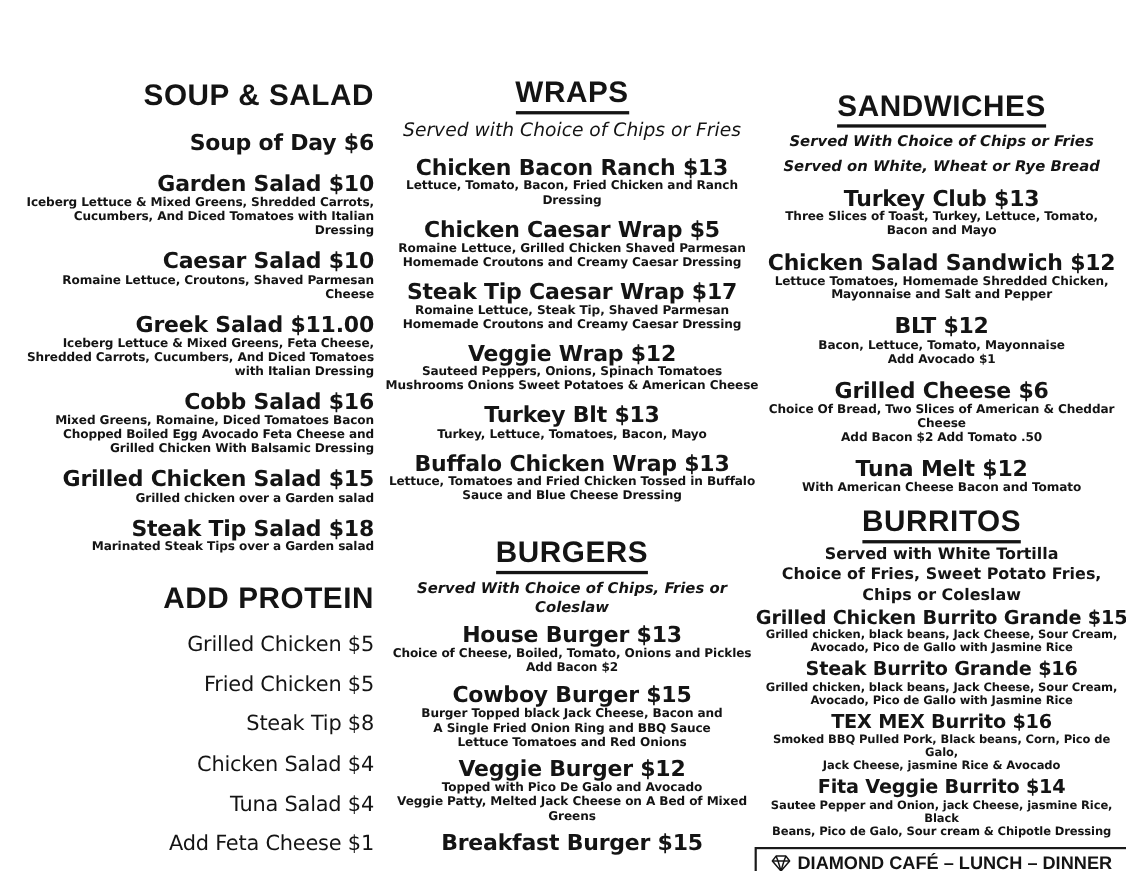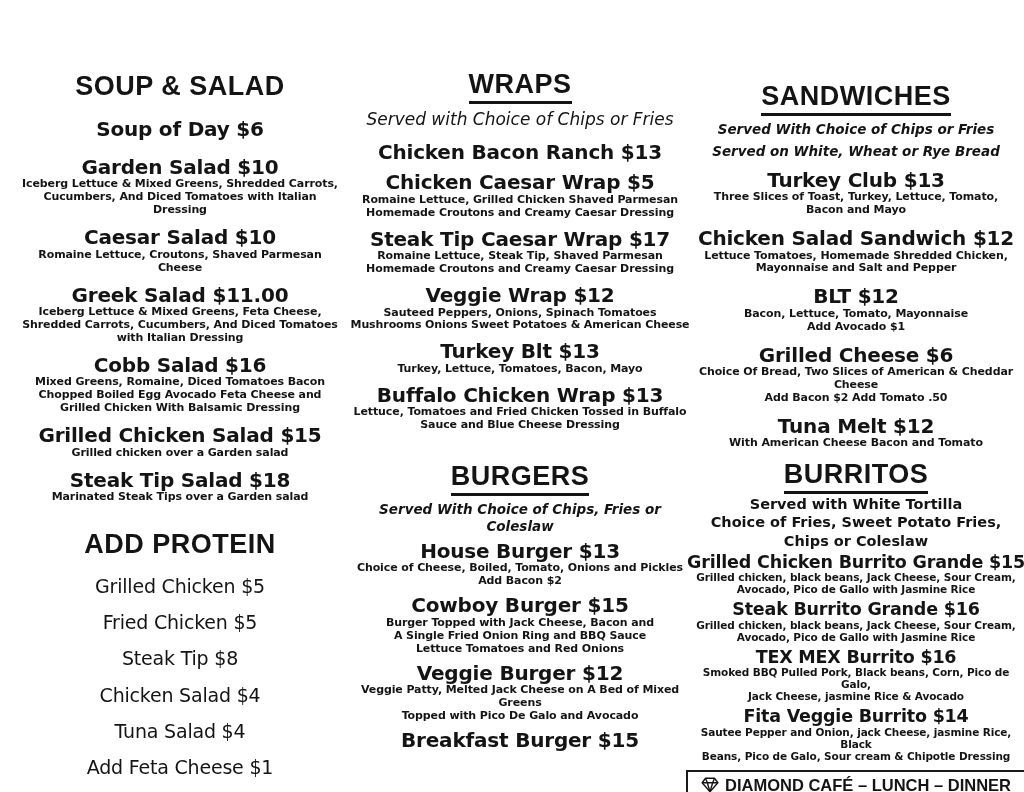--- a/index.html
+++ b/index.html
@@ -1,20 +1,20 @@
 <!DOCTYPE html>
 <html><head>
 <meta charset="utf-8">
 <style>
   * { margin:0; padding:0; box-sizing:border-box; }
   html,body { width:1024px; height:792px; background:#ffffff; overflow:hidden; }
   body { position:relative; font-family:"DejaVu Sans", sans-serif; color:#141414; }
 
   .col { position:absolute; text-align:center; }
-  #col1 { left:20px;  top:72px; width:320px; }
+  #col1 { left:20px;  top:72px; width:320px;text-align:right; }
   #col2 { left:350px; top:70px; width:340px; }
   #col3 { left:686px; top:82px; width:340px; }
 
   .sec-title { font-family:"Liberation Sans", sans-serif; font-weight:900;
                font-size:27px; line-height:1.1; letter-spacing:.5px; }
   .sec-title span { display:inline-block; }
   .sec-title.underlined span { border-bottom:3.5px solid #141414; padding-bottom:1px; }
 
   .sub-it { font-size:17px; font-style:italic; font-weight:500; line-height:1.2; margin-top:5px; }
   .sub-bi { font-size:13.5px; font-style:italic; font-weight:700; line-height:1.3; margin-top:5px; }
@@ -120,20 +120,21 @@
   </div>
 </div>
 
 <div class="col" id="col2">
   <div id="sec-wraps">
     <div class="sec-title underlined"><span>WRAPS</span></div>
     <div class="sub-it">Served with Choice of Chips or Fries</div>
     <div class="items">
       <div class="item">
         <div class="item-name">Chicken Bacon Ranch $13</div>
+        <div class="item-desc">Lettuce, Tomato, Bacon, Fried Chicken and Ranch Dressing</div>
       </div>
       <div class="item">
         <div class="item-name">Chicken Caesar Wrap $5</div>
         <div class="item-desc">Romaine Lettuce, Grilled Chicken Shaved Parmesan Homemade Croutons and Creamy Caesar Dressing</div>
       </div>
       <div class="item">
         <div class="item-name">Steak Tip Caesar Wrap $17</div>
         <div class="item-desc">Romaine Lettuce, Steak Tip, Shaved Parmesan Homemade Croutons and Creamy Caesar Dressing</div>
       </div>
       <div class="item">
@@ -155,28 +156,28 @@
     <div class="sec-title underlined"><span>BURGERS</span></div>
     <div class="sub-bi">Served With Choice of Chips, Fries or Coleslaw</div>
     <div class="items">
       <div class="item">
         <div class="item-name">House Burger $13</div>
         <div class="item-desc">Choice of Cheese, Boiled, Tomato, Onions and Pickles</div>
         <div class="item-desc">Add Bacon $2</div>
       </div>
       <div class="item">
         <div class="item-name">Cowboy Burger $15</div>
-        <div class="item-desc">Burger Topped with Jack Cheese, Bacon and</div>
+        <div class="item-desc">Burger Topped black Jack Cheese, Bacon and</div>
         <div class="item-desc">A Single Fried Onion Ring and BBQ Sauce</div>
         <div class="item-desc">Lettuce Tomatoes and Red Onions</div>
       </div>
       <div class="item">
         <div class="item-name">Veggie Burger $12</div>
+        <div class="item-desc">Topped with Pico De Galo and Avocado</div>
         <div class="item-desc">Veggie Patty, Melted Jack Cheese on A Bed of Mixed Greens</div>
-        <div class="item-desc">Topped with Pico De Galo and Avocado</div>
       </div>
       <div class="item">
         <div class="item-name">Breakfast Burger $15</div>
 
       </div>
     </div>
   </div>
 </div>
 
 <div class="col" id="col3">

